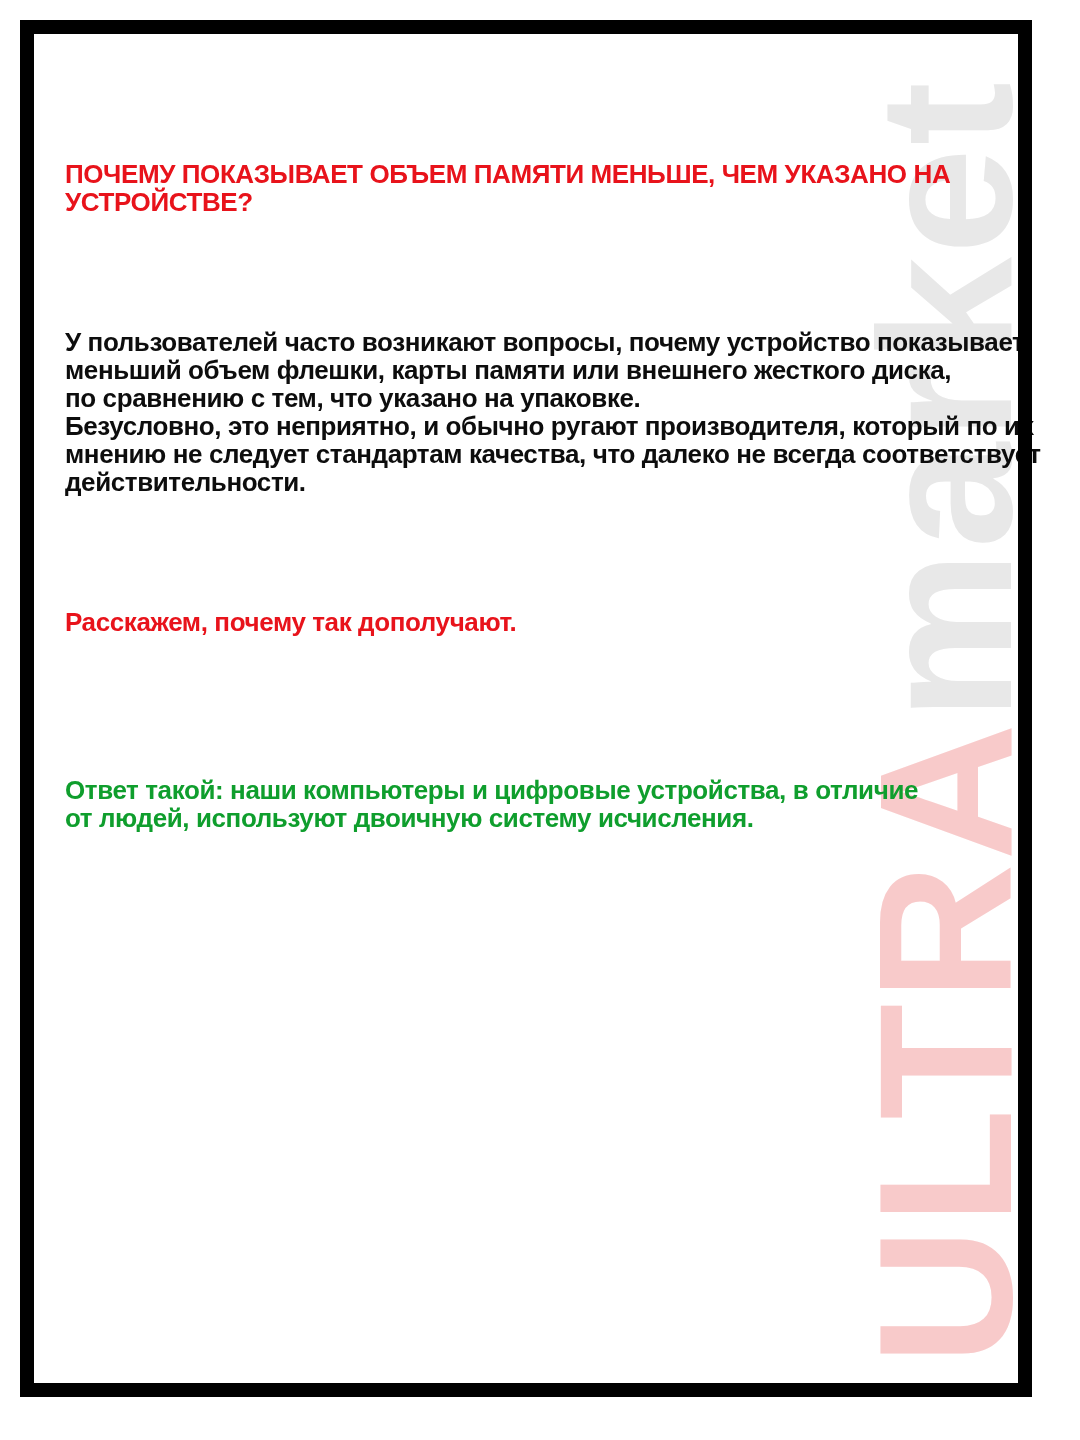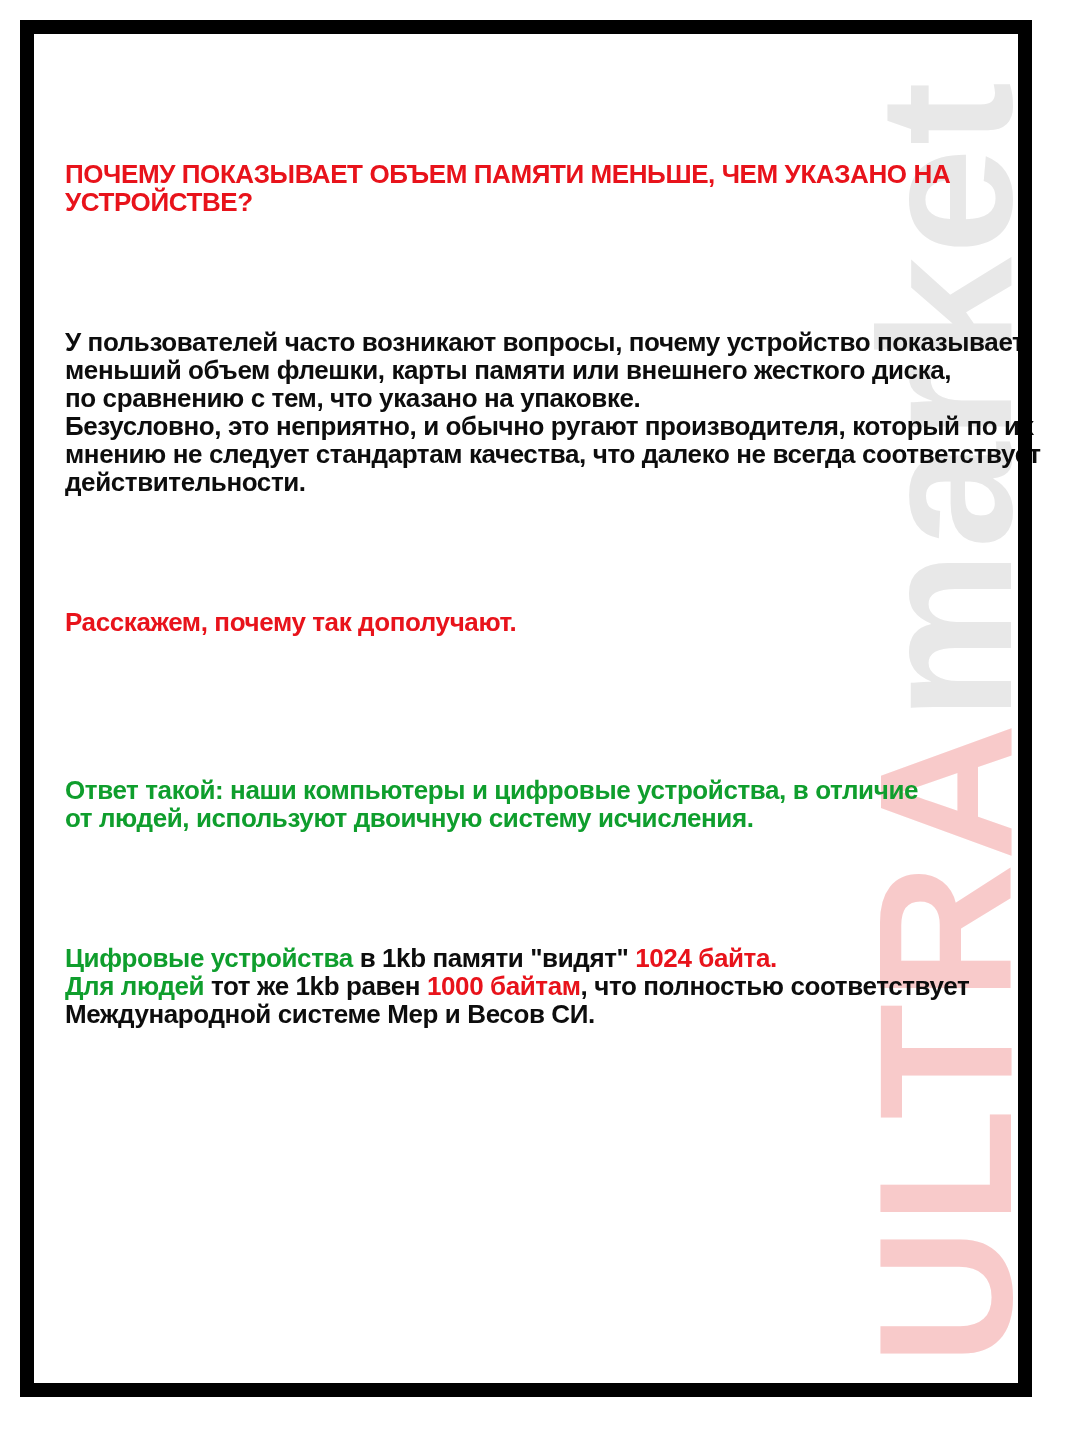--- a/index.html
+++ b/index.html
@@ -50,23 +50,20 @@
 Безусловно, это неприятно, и обычно ругают производителя, который по их
 мнению не следует стандартам качества, что далеко не всегда соответствует
 действительности.</p>
 
   <h2 class="red">Расскажем, почему так дополучают.</h2>
 
 
   <p class="green">Ответ такой: наши компьютеры и цифровые устройства, в отличие
 от людей, используют двоичную систему исчисления.</p>
 
-  <p><span class="green">Цифровые устройства</span><span class="black"> в 1kb памяти "видят" </span><span class="red">1024 байта.</span><span class="green">
-Для людей</span><span class="black"> тот же 1kb равен </span><span class="red">1000 байтам</span><span class="black">, что полностью соответствует
-Международной системе Мер и Весов СИ.</span></p>
 
 
   
 
   
 
   
 
   
 

